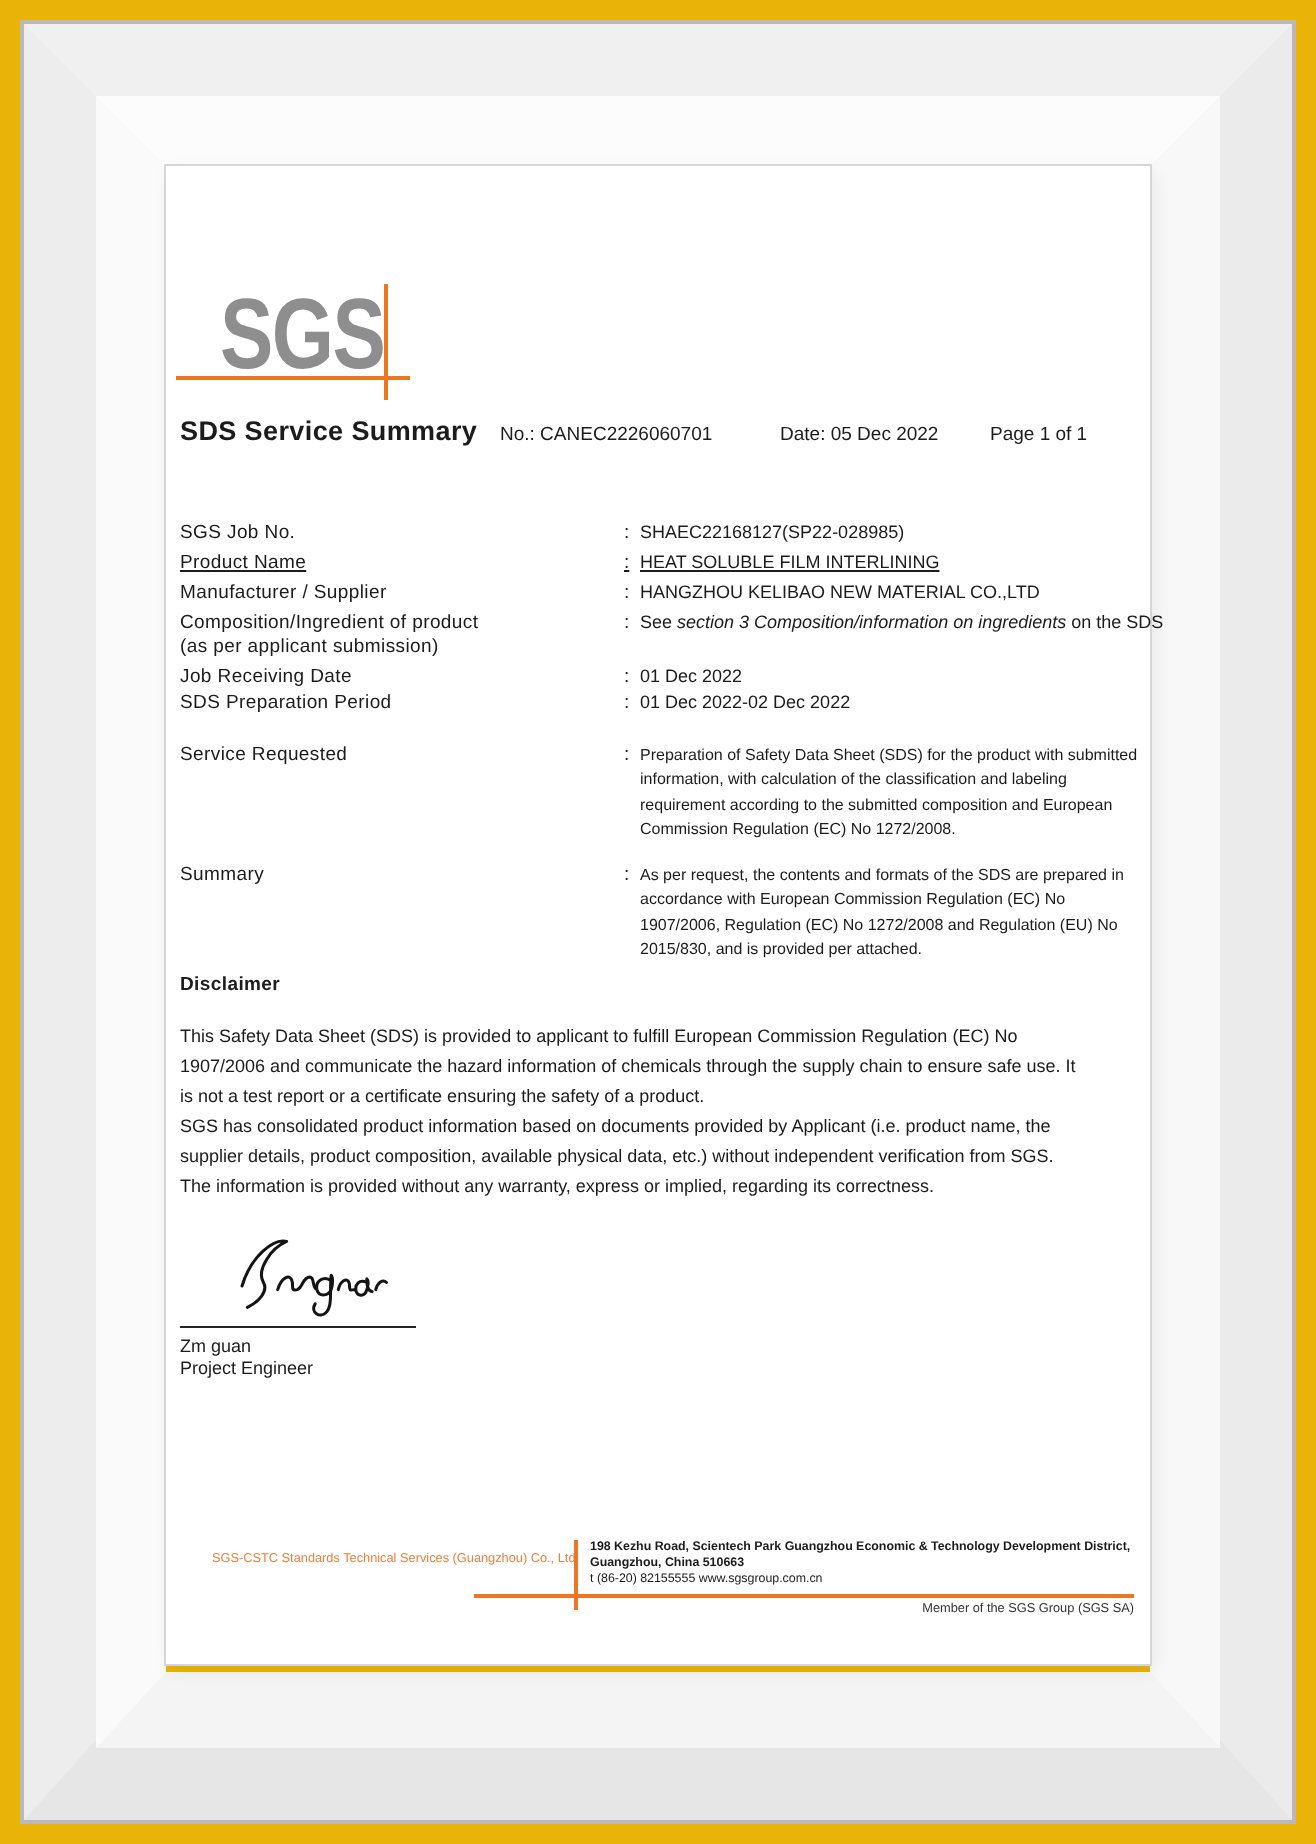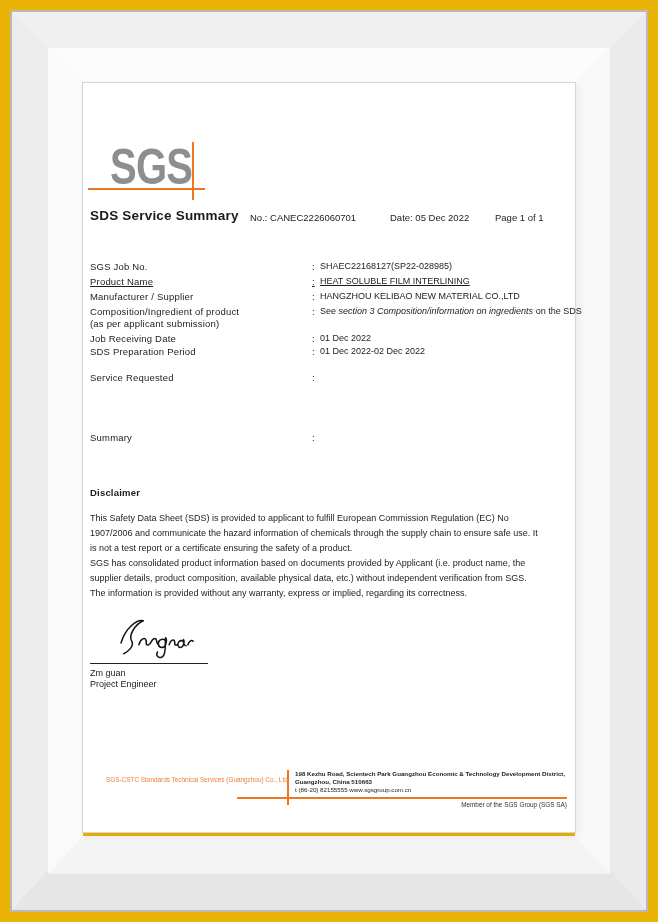--- a/index.html
+++ b/index.html
@@ -107,23 +107,25 @@
     <div class="lbl r5">Job Receiving Date</div>
     <div class="coln r5">:</div>
     <div class="val r5">01 Dec 2022</div>
 
     <div class="lbl r6">SDS Preparation Period</div>
     <div class="coln r6">:</div>
     <div class="val r6">01 Dec 2022-02 Dec 2022</div>
 
     <div class="lbl r7">Service Requested</div>
     <div class="coln r7">:</div>
+    <div class="val-wrap r7">Preparation of Safety Data Sheet (SDS) for the product with submitted information, with calculation of the classification and labeling requirement according to the submitted composition and European Commission Regulation (EC) No 1272/2008.</div>
 
     <div class="lbl r8">Summary</div>
     <div class="coln r8">:</div>
+    <div class="val-wrap r8">As per request, the contents and formats of the SDS are prepared in accordance with European Commission Regulation (EC) No 1907/2006, Regulation (EC) No 1272/2008 and Regulation (EU) No 2015/830, and is provided per attached.</div>
 
     <div class="disc-head">Disclaimer</div>
     <div class="disc-body">This Safety Data Sheet (SDS) is provided to applicant to fulfill European Commission Regulation (EC) No 1907/2006 and communicate the hazard information of chemicals through the supply chain to ensure safe use. It is not a test report or a certificate ensuring the safety of a product.
 SGS has consolidated product information based on documents provided by Applicant (i.e. product name, the supplier details, product composition, available physical data, etc.) without independent verification from SGS.
 The information is provided without any warranty, express or implied, regarding its correctness.</div>
 
     <svg class="sig-svg" viewBox="0 0 92 54">
       <path fill="none" stroke="#141414" stroke-width="1.7" stroke-linecap="round" stroke-linejoin="round" d="M9,36 C14,19 27,9 34,11 C25,15 17,27 21,34 C24,39 18,45 12,48
            M29,38 C31,31 36,29 37,33 C38,36 36,39 40,38 C43,37 43,31 47,31 C50,31 48,37 51,38
            M59,33 C55,30 50,33 51,38 C52,42 57,42 59,38 C60,35 60,31 59,30 C58,39 60,47 56,51 C53,54 47,51 50,46

